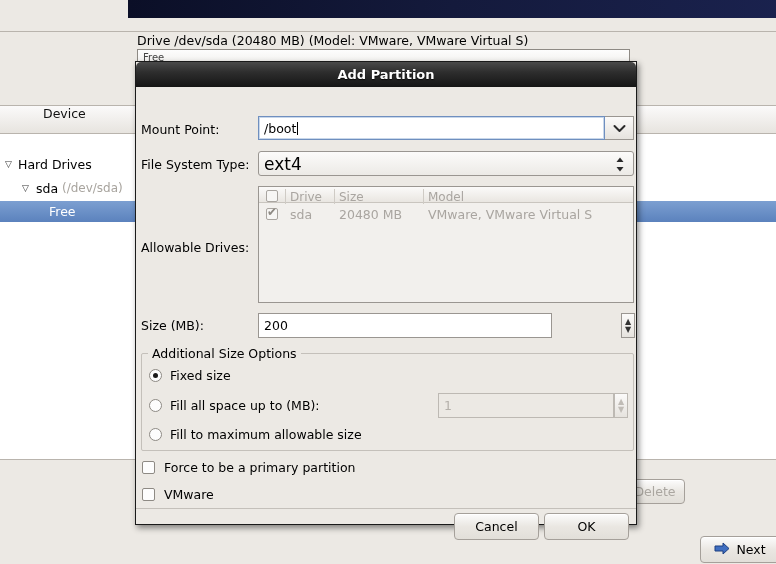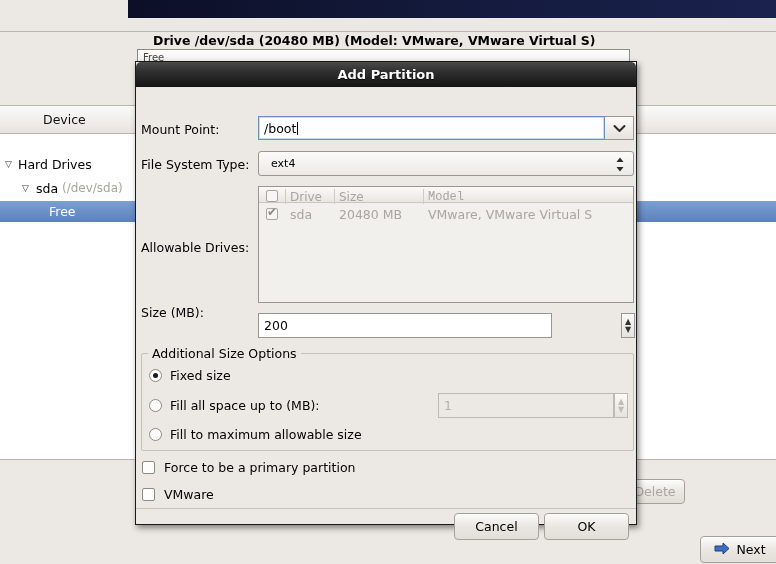--- a/index.html
+++ b/index.html
@@ -20,21 +20,21 @@
   }
   .bg-body {
     position: absolute; left: 0; top: 18px; width: 776px; height: 512px;
     background: #ece9e4;
   }
   .hsep {
     position: absolute; left: 0; width: 776px; height: 1px; background: #b9b4ad;
   }
   .drive-title {
     position: absolute; left: 137px; top: 33px;
-    font-weight: bold; font-size: 12.5px; color: #000; white-space: nowrap; margin-left: 16px;
+    font-weight: normal; font-size: 12.5px; color: #000; white-space: nowrap;
   }
   .drive-bar {
     position: absolute; left: 137px; top: 49px; width: 493px; height: 22px;
     border: 1px solid #8e8a84;
     background: linear-gradient(180deg,#fdfdfd 0%,#eceae6 100%);
     overflow: hidden;
   }
   .drive-bar .seg-label {
     position: absolute; left: 5px; top: 2px; font-size: 10px; color: #444;
   }
@@ -42,21 +42,21 @@
   .tree-panel {
     position: absolute; left: 0; top: 105px; width: 776px; height: 355px;
     background: #fff; border-top: 1px solid #b9b4ad; border-bottom: 1px solid #b9b4ad;
   }
   .col-header {
     position: absolute; left: 0; top: 0; width: 776px; height: 28px;
     background: linear-gradient(180deg,#fbfafa 0%,#e7e4df 100%);
     border-bottom: 1px solid #b9b4ad;
   }
   .col-header .lbl {
-    position: absolute; left: 43px; top: 6px; font-size: 12.5px; color: #111;
+    position: absolute; left: 43px; top: 0; font-size: 12.5px; color: #111;
   }
   .tree-row { position: absolute; left: 0; width: 776px; height: 21px; }
   .tree-row .tw {
     position: absolute; font-size: 9px; color: #333; line-height: 21px;
   }
   .tree-row .name { position: absolute; line-height: 21px; font-size: 12.5px; }
   .tree-row .dim { color: #a8a49e; font-size: 12px; }
   .row-sel { background: linear-gradient(180deg,#7c9fd1 0%,#5b82bd 100%); }
   .row-sel .name { color: #fff; }
 
@@ -105,21 +105,21 @@
   .combo-btn {
     position: absolute;
     background: linear-gradient(180deg,#fbfaf9 0%,#e6e3de 100%);
     border: 1px solid #9a9691; border-left: none;
     display: flex; align-items: center; justify-content: center;
   }
   .fstype {
     position: absolute;
     background: linear-gradient(180deg,#fcfbfa 0%,#eceae6 100%);
     border: 1px solid #9a9691; border-radius: 3px;
-    display: flex; align-items: center; padding-left: 12px; font-size: 11px;
+    display: flex; align-items: center; padding-left: 5px; font-size: 17px;
   }
 
   .drives-box {
     position: absolute;
     background: #f2f0ed; border: 1px solid #9a9691;
   }
   .dv-head {
     position: relative; height: 16px; width: 100%;
     background: linear-gradient(180deg,#fbfaf9 0%,#e9e6e1 100%);
     border-bottom: 1px solid #c9c5bf;
@@ -260,31 +260,31 @@
 
       <div class="f-label" style="left:5px; top:153px;">Allowable Drives:</div>
       <div class="drives-box" style="left:122px; top:99px; width:376px; height:117px;">
         <div class="dv-head">
           <div class="cbox" style="left:7px; top:3px;"></div>
           <div class="divider" style="left:26px;"></div>
           <span class="cell" style="left:31px;">Drive</span>
           <div class="divider" style="left:75px;"></div>
           <span class="cell" style="left:80px;">Size</span>
           <div class="divider" style="left:164px;"></div>
-          <span class="cell" style="left:169px;font-family:Liberation Mono, monospace;">Model</span>
+          <span class="cell" style="left:169px;">Model</span>
         </div>
         <div class="dv-row">
           <div class="cbox checked" style="left:7px; top:5px;"></div>
           <span class="cell" style="left:31px;">sda</span>
           <span class="cell" style="left:80px;">20480 MB</span>
           <span class="cell" style="left:169px;">VMware, VMware Virtual S</span>
         </div>
       </div>
 
-      <div class="f-label" style="left:5px; top:218px;">Size (MB):</div>
+      <div class="f-label" style="left:5px; top:231px;">Size (MB):</div>
       <div class="txtinput" style="left:122px; top:226px; width:294px; height:25px;">
         <span>200</span>
       </div>
       <div class="spin-btns" style="left:485px; top:226px; height:25px;">
         <span>▲</span>
         <span>▼</span>
       </div>
 
       <div class="groupbox" style="left:5px; top:266px; width:493px; height:98px;"></div>
       <div class="group-title" style="left:12px; top:259px;">Additional Size Options</div>

